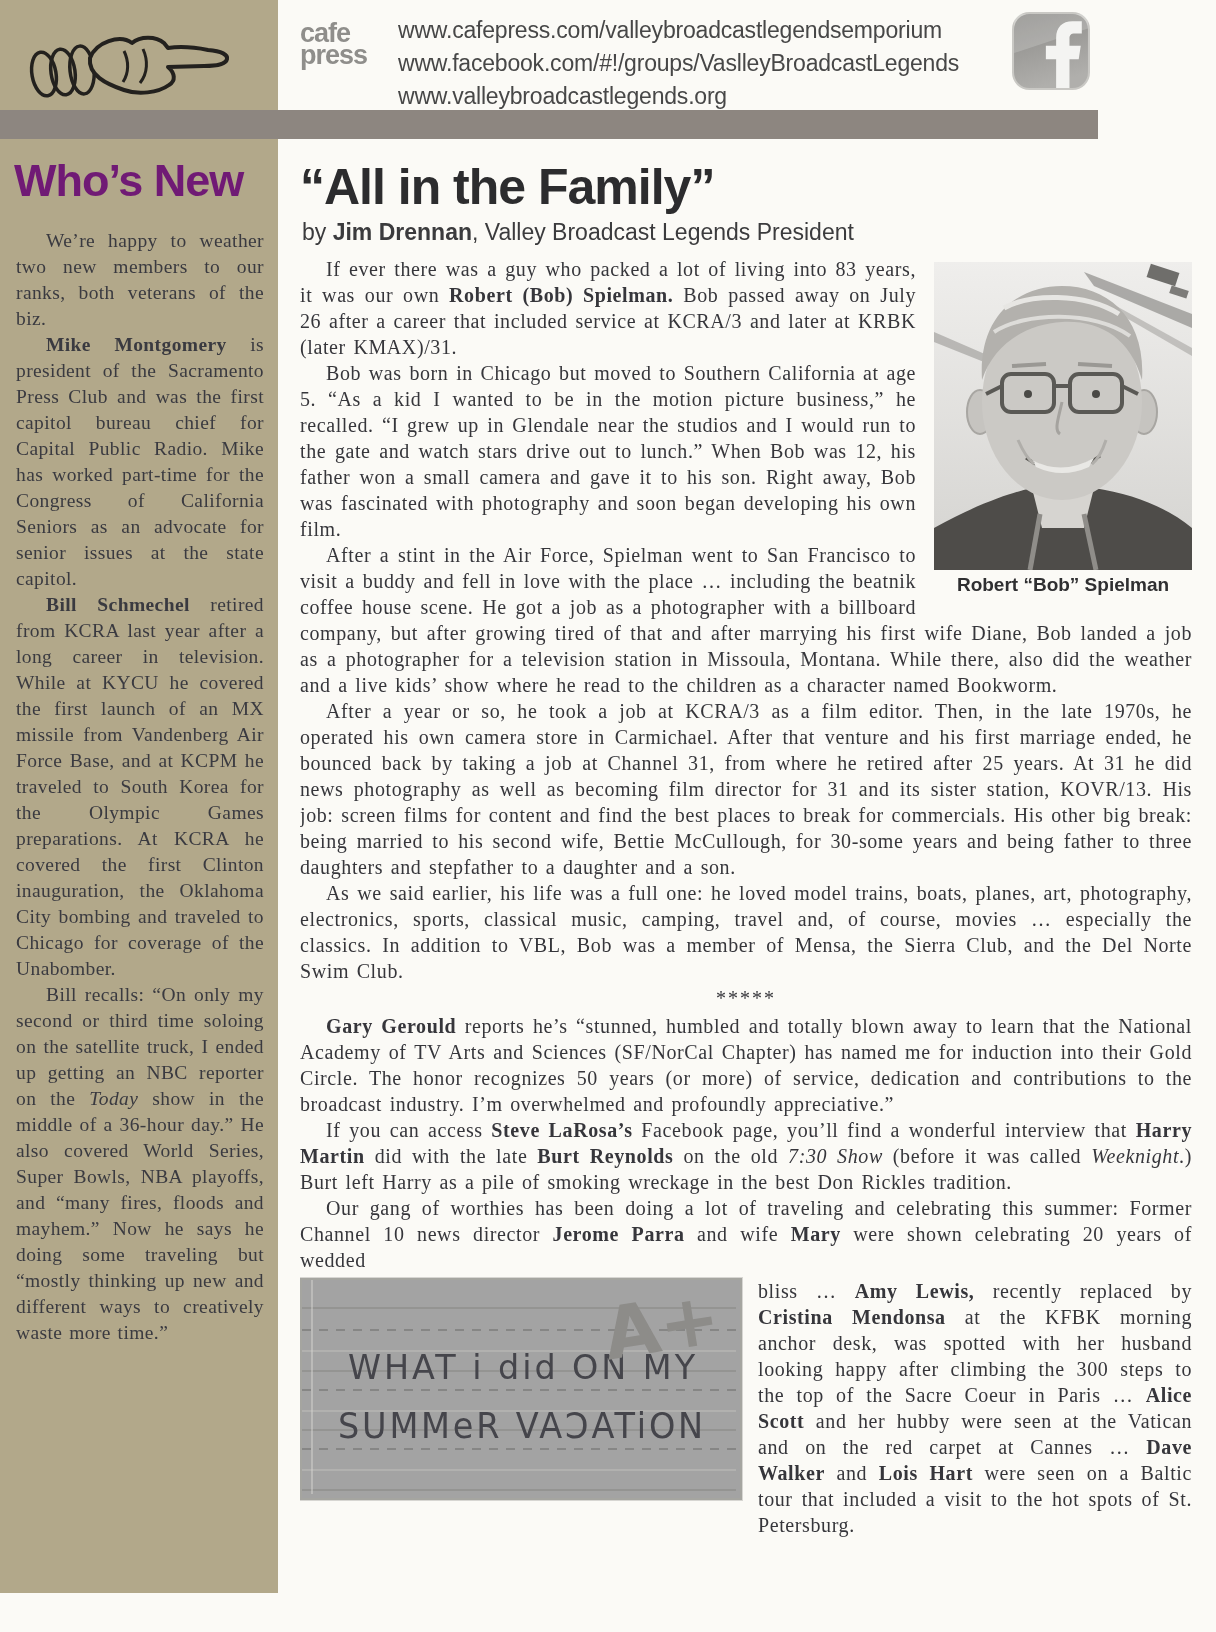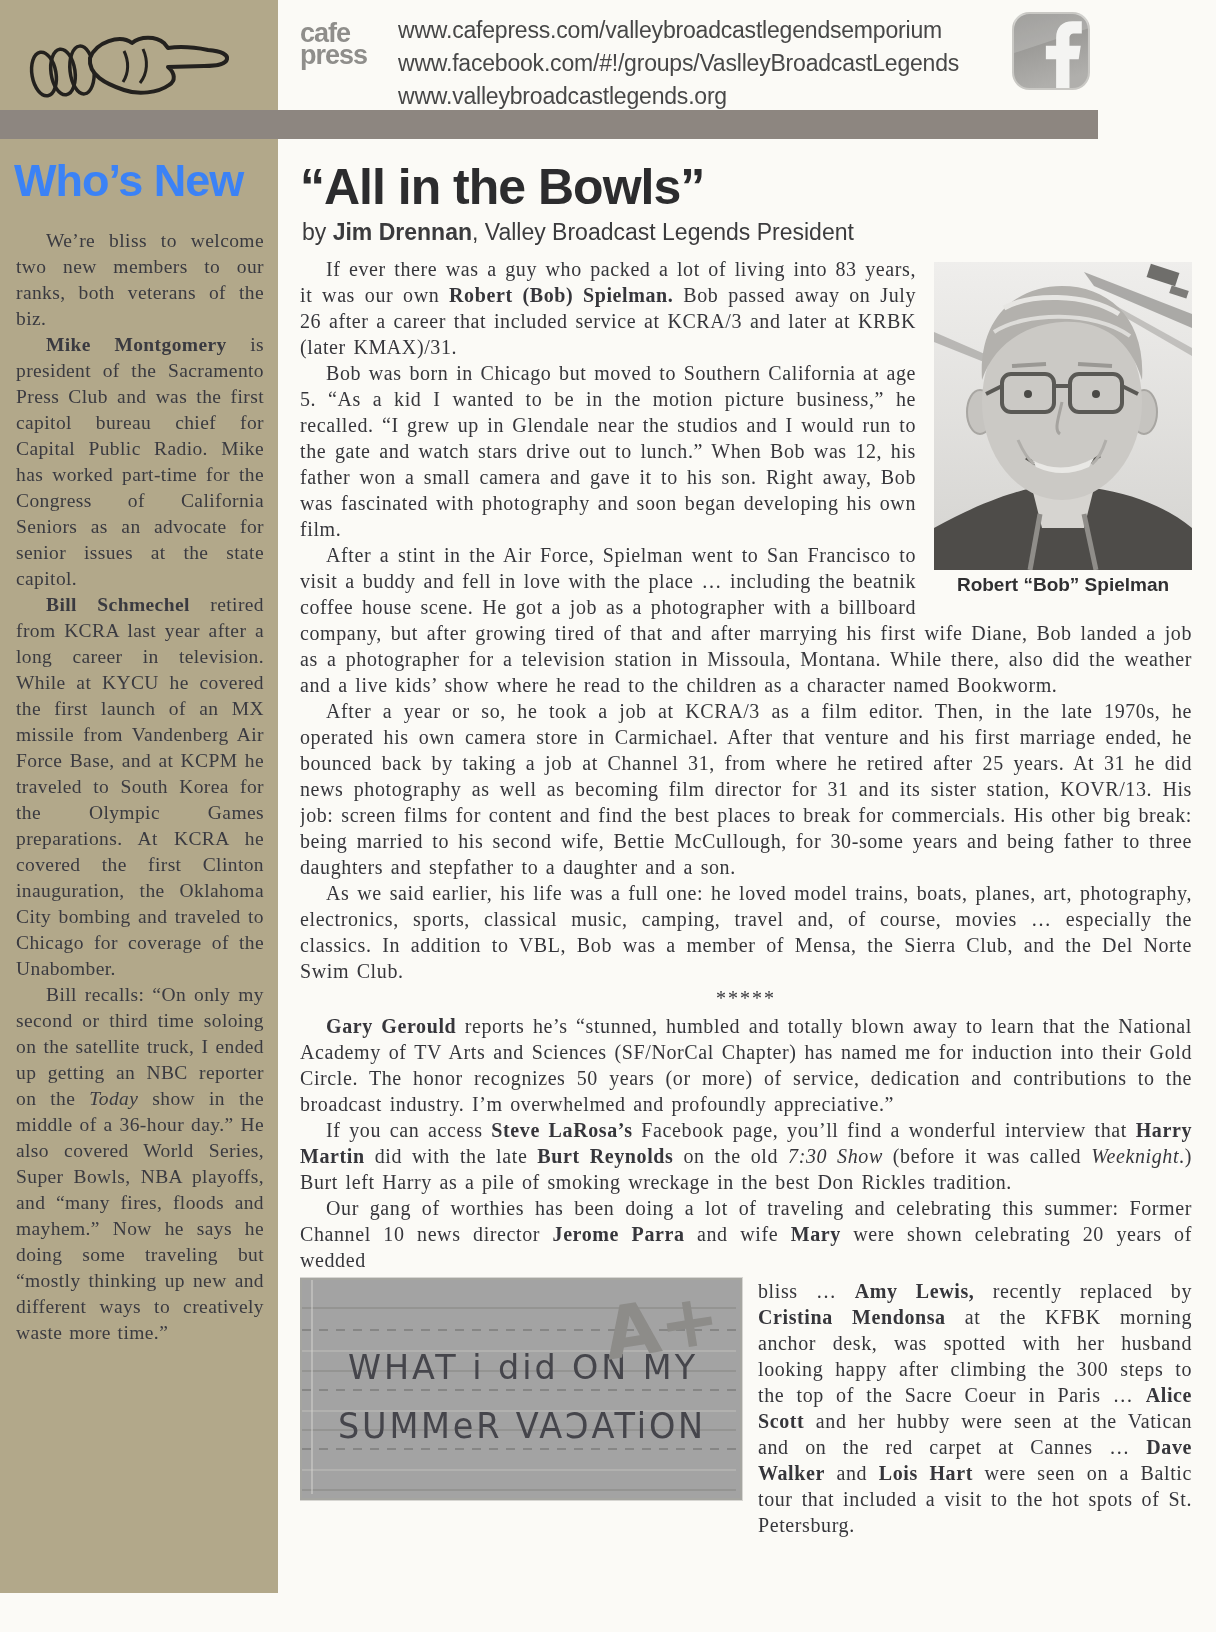--- a/index.html
+++ b/index.html
@@ -4,21 +4,21 @@
 <style>
   html,body{margin:0;padding:0;background:#e8e8e6;}
   .page{position:relative;width:1216px;height:1632px;margin:0 auto;background:#fbfaf6;overflow:hidden;
         font-family:"Liberation Serif",serif;color:#36363b;}
 
   
   .sidebar-bg{position:absolute;left:0;top:0;width:278px;height:1593px;background:#b2a88a;}
   .hand-doodle{position:absolute;left:26px;top:18px;}
   .sidebar-title{position:absolute;left:14px;top:158px;width:258px;margin:0;
         font-family:"Liberation Sans",sans-serif;font-weight:bold;font-size:45px;letter-spacing:-1px;
-        color:#3b82f6;line-height:1;}
+        color:#701a75;line-height:1;}
   .sidebar-text{position:absolute;left:16px;top:228px;width:248px;}
   .sidebar-text p{margin:0;font-size:19.5px;line-height:26px;text-align:justify;text-indent:30px;
         letter-spacing:.4px;word-spacing:1.5px;color:#3a3a40;}
 
   
   .cafepress-logo{position:absolute;left:300px;top:22px;font-family:"Liberation Sans",sans-serif;
         font-weight:bold;font-size:27px;line-height:22px;letter-spacing:-1px;color:#8f8e8b;}
   .header-urls{position:absolute;left:398px;top:14px;font-family:"Liberation Sans",sans-serif;
         font-weight:normal;font-size:23px;color:#474747;letter-spacing:-.2px;}
   .header-urls div{height:33px;line-height:33px;}
@@ -89,28 +89,28 @@
       <rect x="1" y="1" width="74" height="74" rx="16" fill="url(#fbg)" stroke="#c9c8c4" stroke-width="2"></rect>
       <polygon points="2,2 74,2 74,16 2,40" fill="#ffffff" opacity="0.18"></polygon>
       <path d="M43,74 V46 H33 V33 H43 V25 C43,15 49,9 59,9 H68 V21 H61 C57,21 56,23 56,26 V33 H67 L65,46 H56 V74 Z" fill="#f4f4f2"></path>
     </svg>
   </div>
 
   <div class="gray-bar"></div>
 
   <h2 class="sidebar-title">Who’s New</h2>
   <div class="sidebar-text">
-    <p><span>We’re bliss to welcome two new members to our ranks, both veterans of the biz.</span></p>
+    <p><span>We’re happy to weather two new members to our ranks, both veterans of the biz.</span></p>
     <p><b>Mike Montgomery</b><span> is president of the Sacramento Press Club and was the first capitol bureau chief for Capital Public Radio. Mike has worked part-time for the Congress of California Seniors as an advocate for senior issues at the state capitol.</span></p>
     <p><b>Bill Schmechel</b><span> retired from KCRA last year after a long career in television. While at KYCU he covered the first launch of an MX missile from Vandenberg Air Force Base, and at KCPM he traveled to South Korea for the Olympic Games preparations. At KCRA he covered the first Clinton inauguration, the Oklahoma City bombing and traveled to Chicago for coverage of the Unabomber.</span></p>
     <p><span>Bill recalls: “On only my second or third time soloing on the satellite truck, I ended up getting an NBC reporter on the </span><i>Today</i><span> show in the middle of a 36-hour day.” He also covered World Series, Super Bowls, NBA playoffs, and “many fires, floods and mayhem.” Now he says he doing some traveling but “mostly thinking up new and different ways to creatively waste more time.”</span></p>
   </div>
 
   <main class="article">
-    <h1 class="article-title">“All in the Bowls”</h1>
+    <h1 class="article-title">“All in the Family”</h1>
     <div class="byline"><span>by </span><b>Jim Drennan</b><span>, Valley Broadcast Legends President</span></div>
 
     <figure class="photo-fig" style="margin-block:6px 2px;">
       <svg width="258" height="308" viewBox="0 0 258 308">
         <defs>
           <linearGradient id="pbg" x1="0" y1="0" x2="0" y2="1">
             <stop offset="0" stop-color="#efeeec"></stop>
               <stop offset="1" stop-color="#d4d3d0"></stop>
           </linearGradient>
         </defs>

